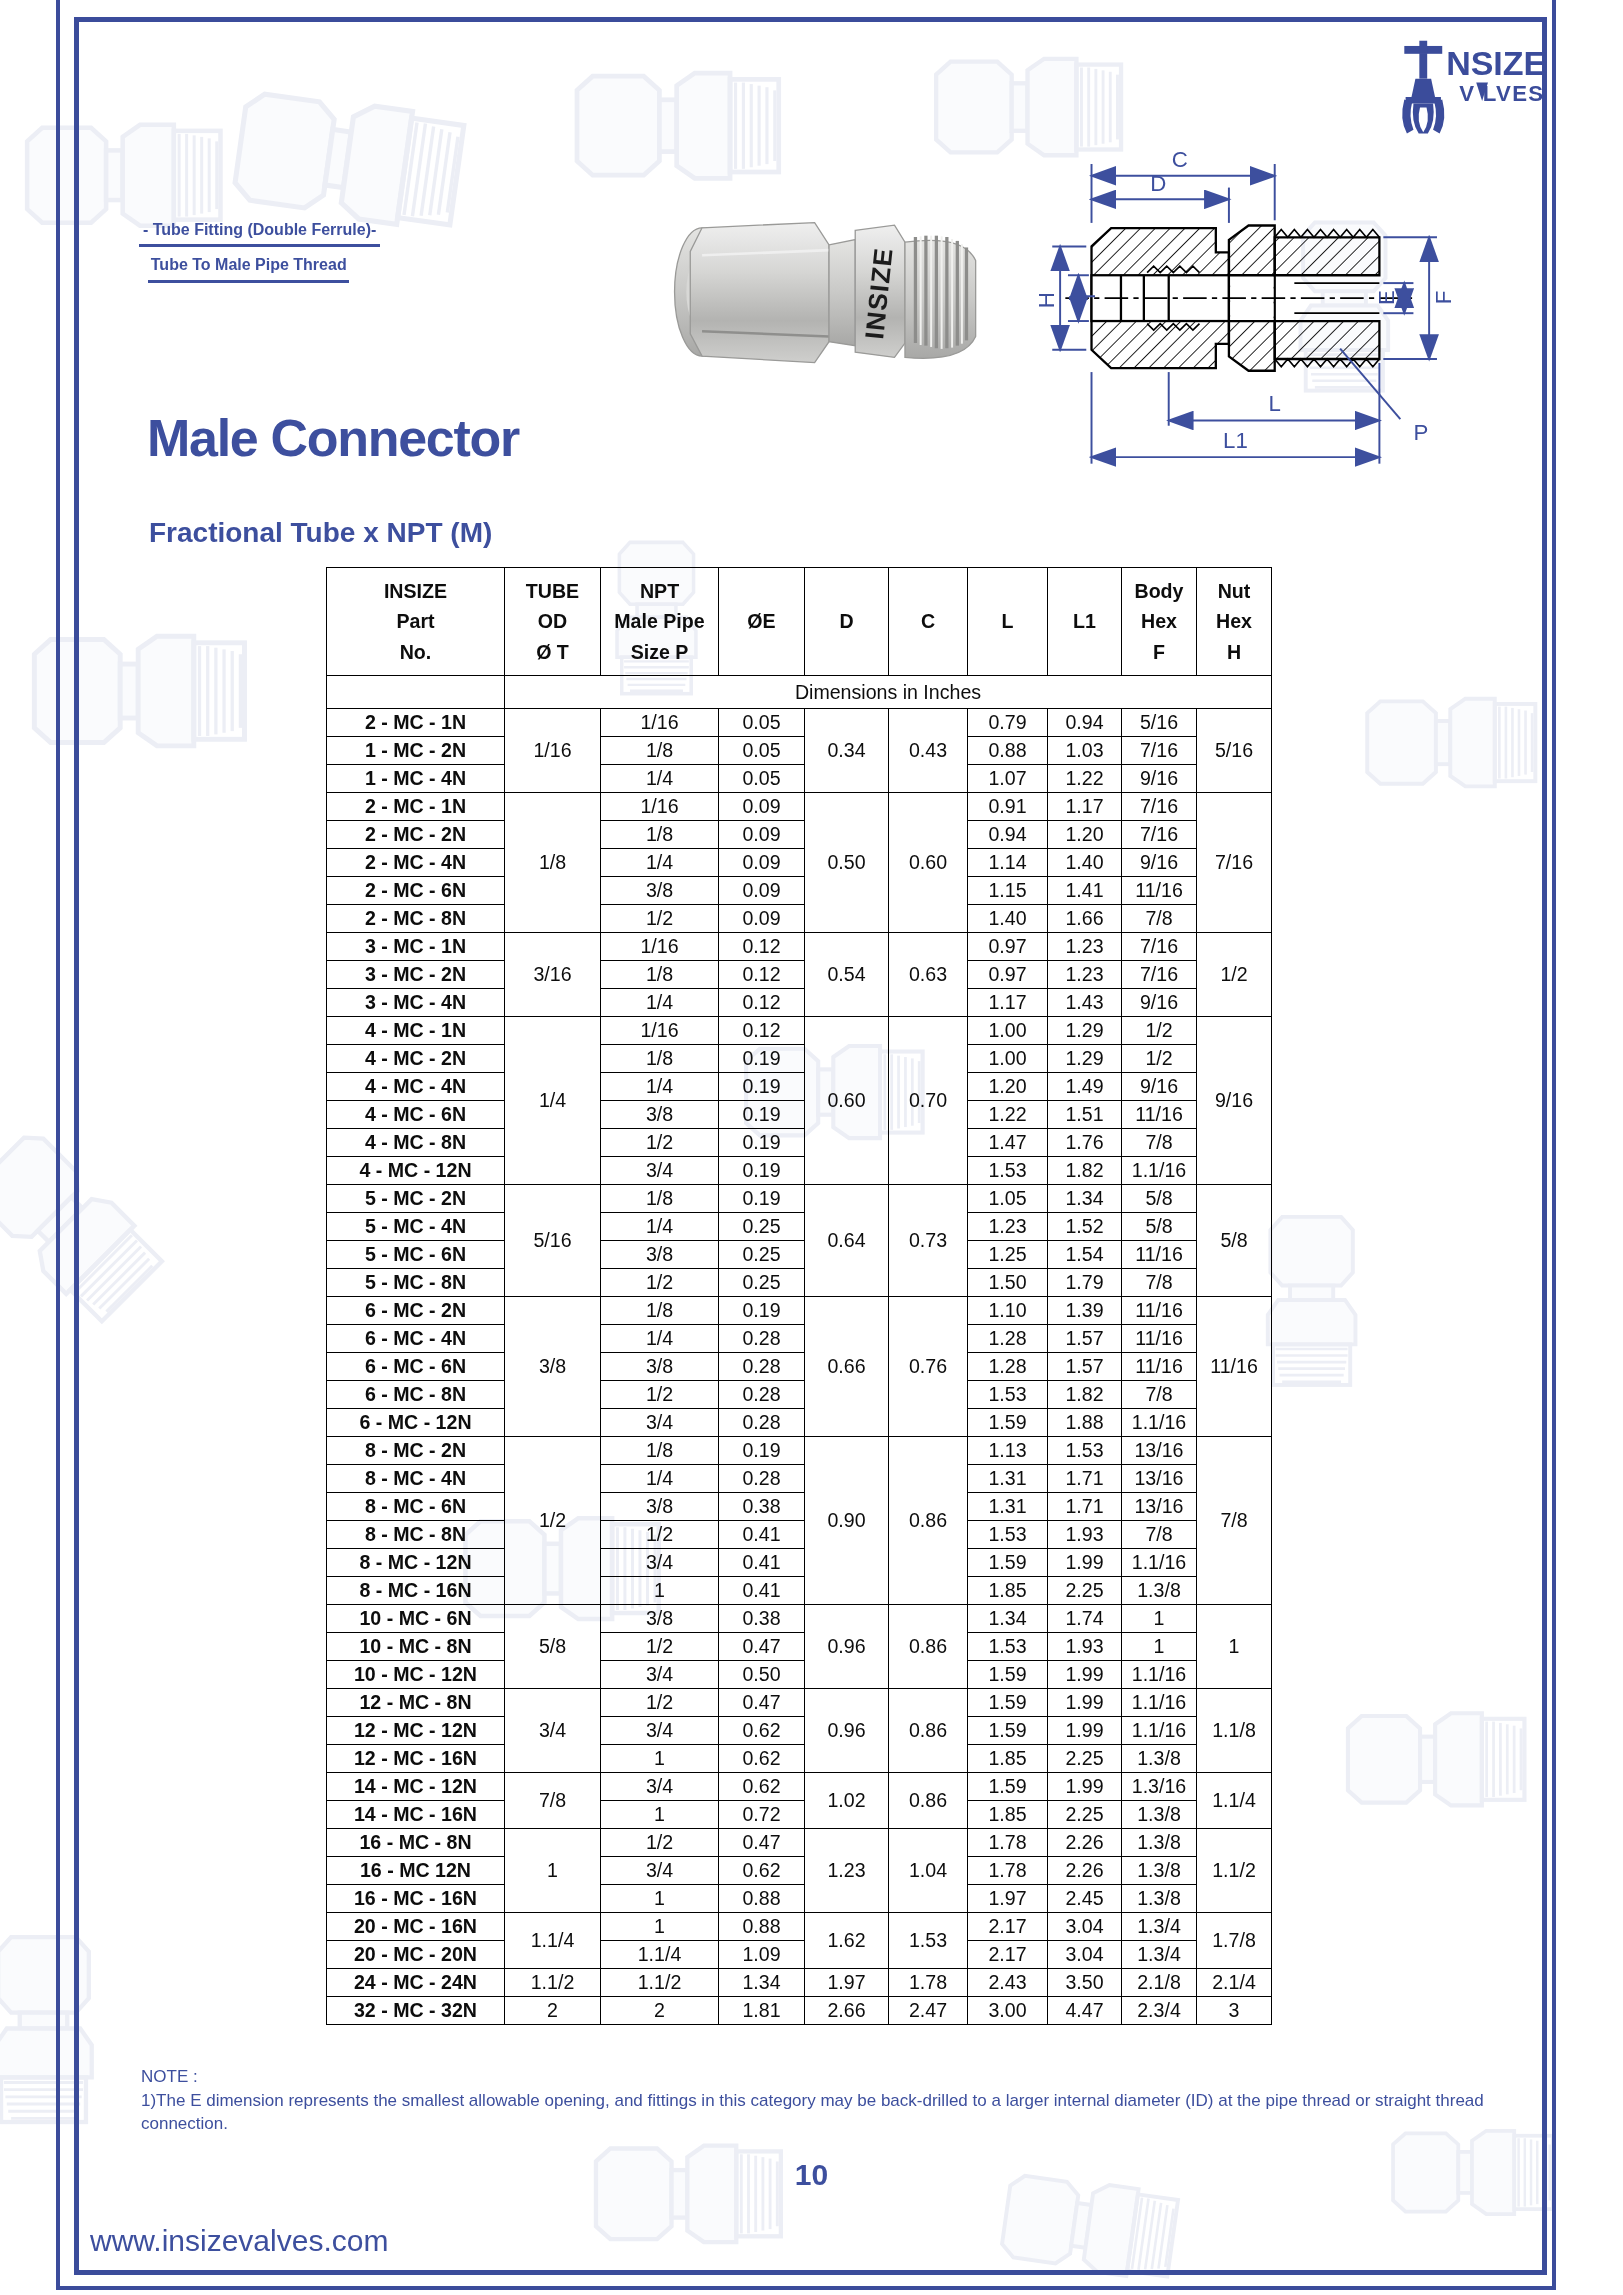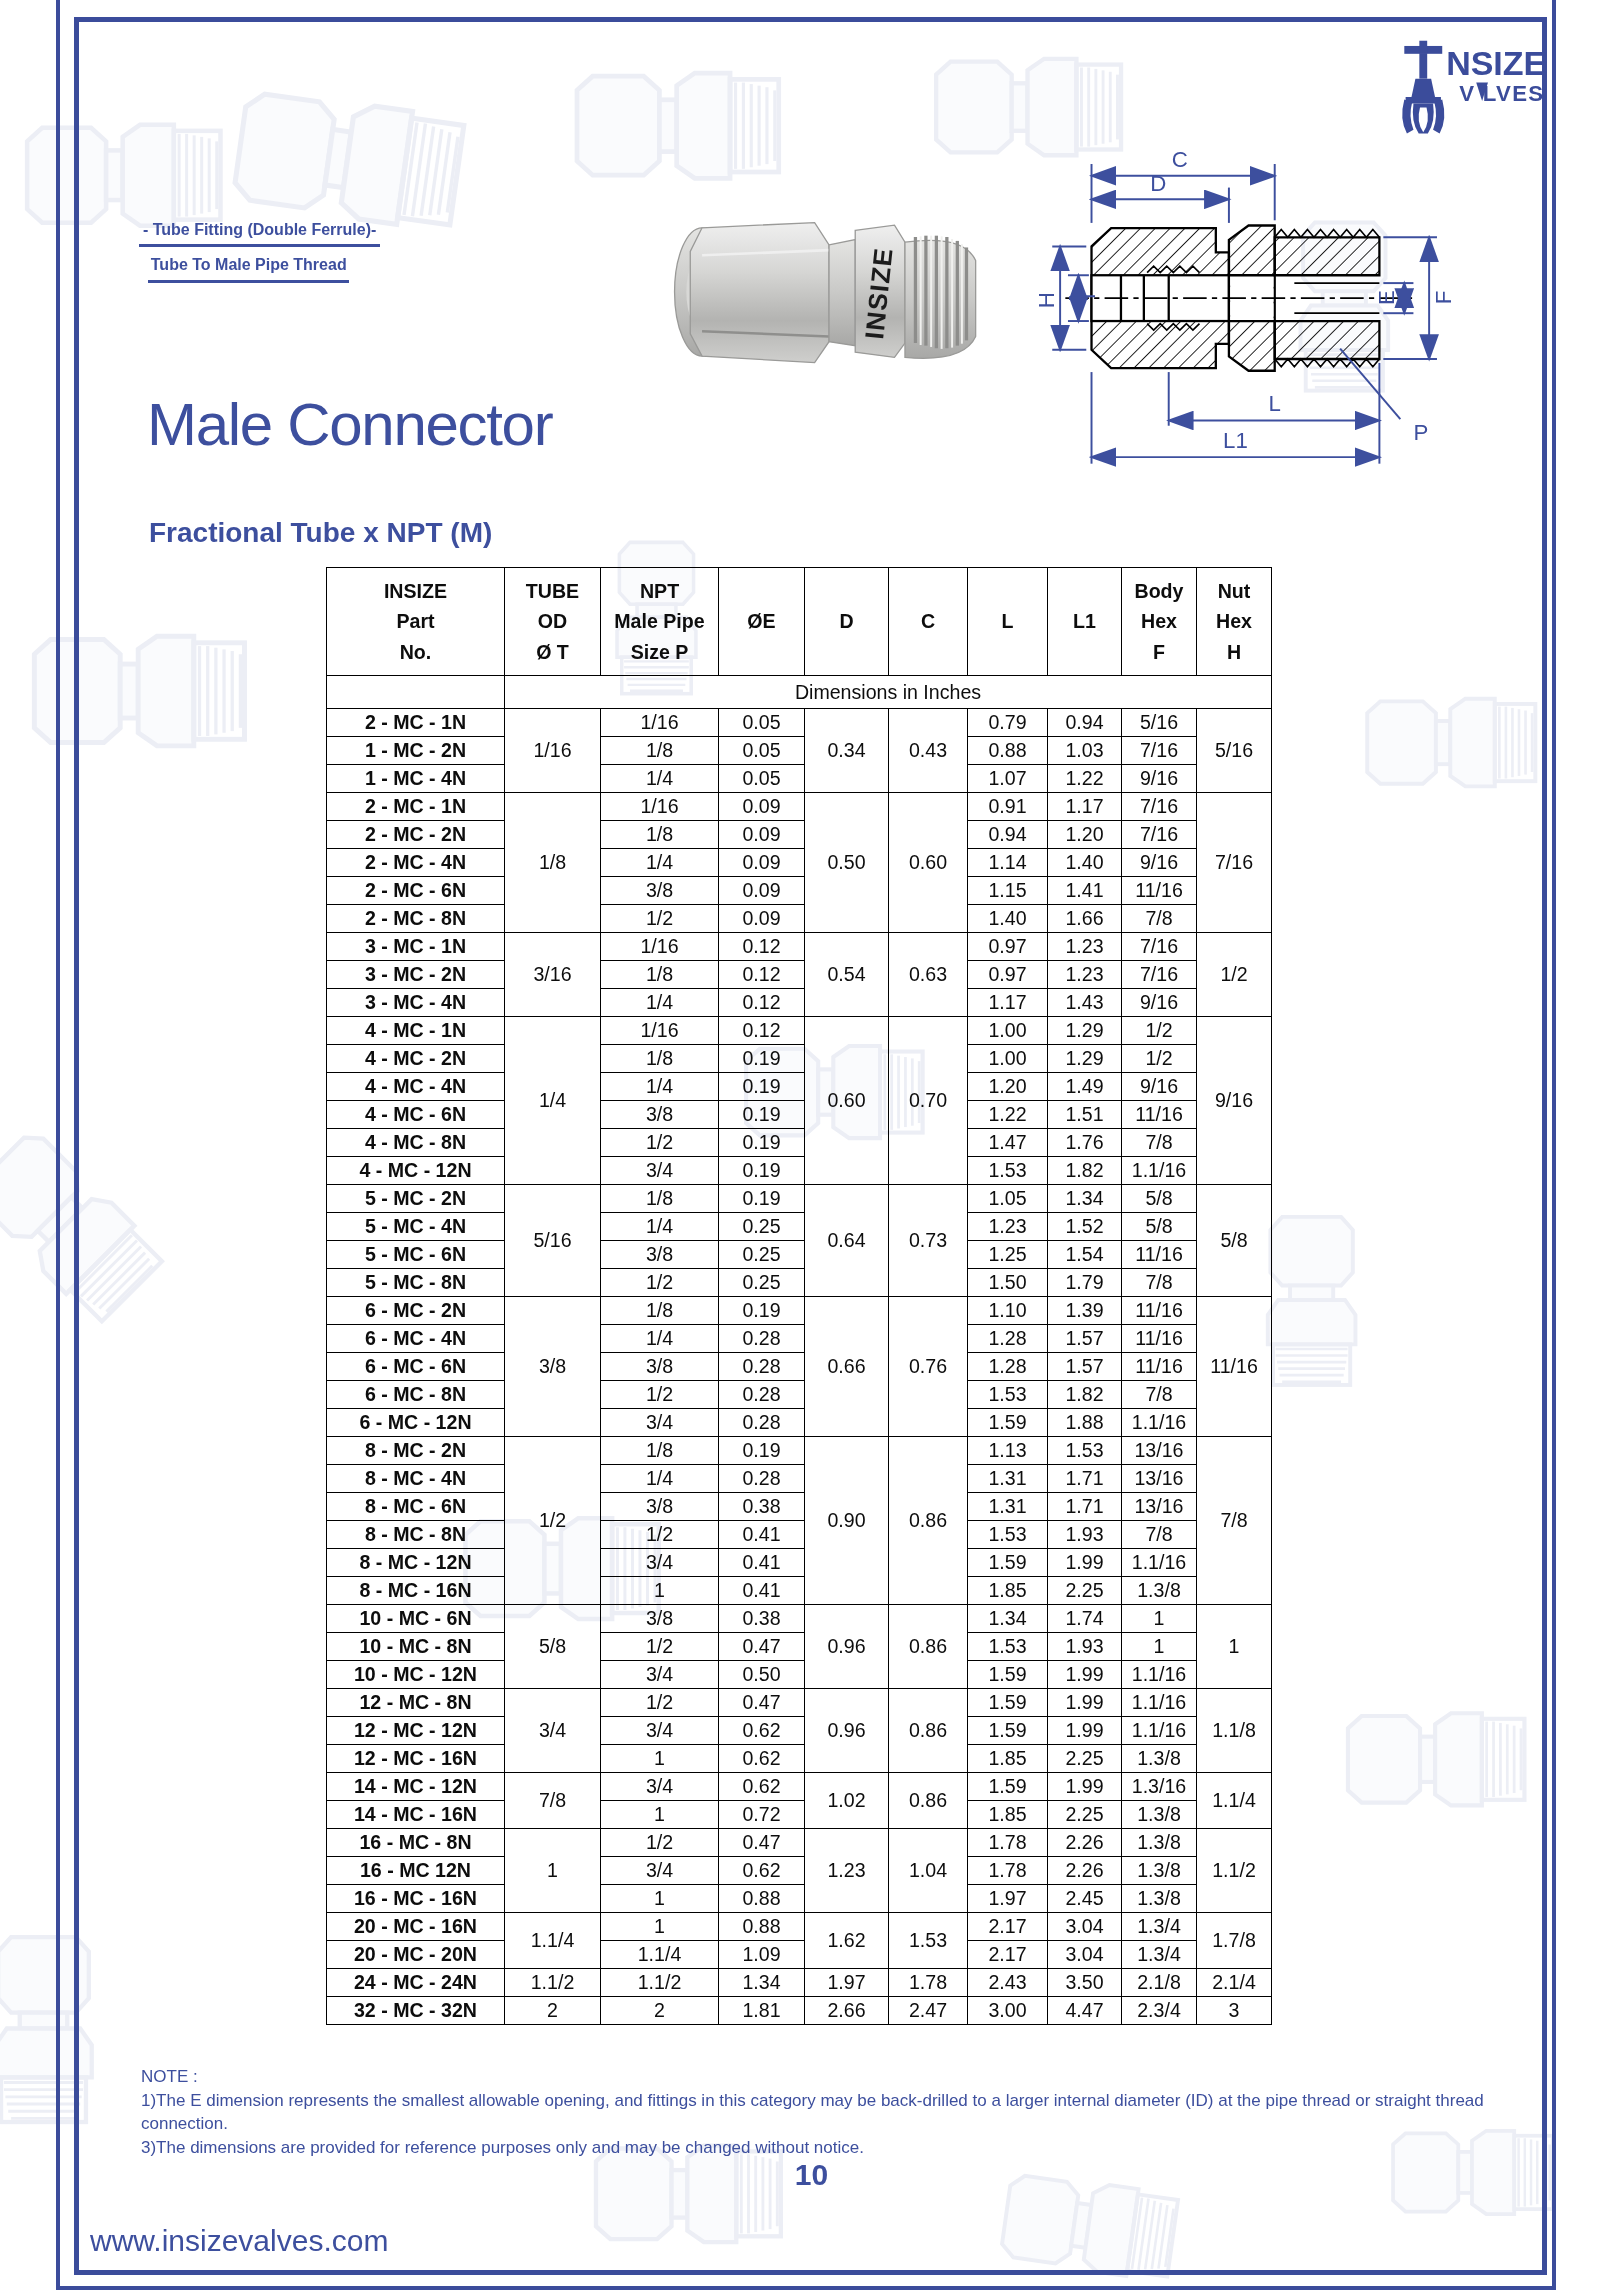--- a/index.html
+++ b/index.html
@@ -21,22 +21,22 @@
     position:absolute;left:74px;top:17px;width:1473px;height:2258px;
     border:5.2px solid var(--frame);box-sizing:border-box;background:transparent;
   }
   
   .wm{position:absolute;left:0;top:0;width:1623px;height:2295px;pointer-events:none;}
   
   .intro{position:absolute;left:139px;top:221px;color:var(--blue);font-weight:bold;font-size:16px;}
   .intro .l1{display:inline-block;border-bottom:3.3px solid var(--blue);padding:0 3.9px 5.2px 3.9px;}
   .intro .l2{display:inline-block;margin-left:9.2px;margin-top:9.2px;border-bottom:3.3px solid var(--blue);padding:0 2.6px 5.2px 2.6px;}
   .page-title{
-    position:absolute;left:147px;top:390px;color:var(--blue);
-    font-size:60px;font-weight:normal;letter-spacing:-1.3px;
+    position:absolute;left:147px;top:408px;color:var(--blue);
+    font-size:52px;font-weight:bold;letter-spacing:-1.3px;
   }
   .page-subtitle{
     position:absolute;left:149px;top:517px;color:var(--blue);
     font-size:28px;font-weight:bold;text-align:center;
   }
   
   .logo{position:absolute;left:1386px;top:34px;width:170px;height:105px;color:var(--frame);}
   
   .tbl-wrap{position:absolute;left:326px;top:567px;}
   table.fit{border-collapse:collapse;table-layout:fixed;}
@@ -742,18 +742,17 @@
           <td>2.3/4</td>
           <td>3</td>
         </tr>
       </tbody>
   </table>
 </div>
 
 <div class="notes">
   <div class="nt">NOTE :</div>
   <div class="nt">1)The E dimension represents the smallest allowable opening, and fittings in this category may be back-drilled to a larger internal diameter (ID) at the pipe thread or straight thread connection.</div>
-  <div class="nt">3)The dimensions are provided for reference purposes only and may be changed without notice.</div>
 </div>
 
 <div class="page-num">10</div>
 <div class="website">www.insizevalves.com</div>
 
 
 </body></html>

